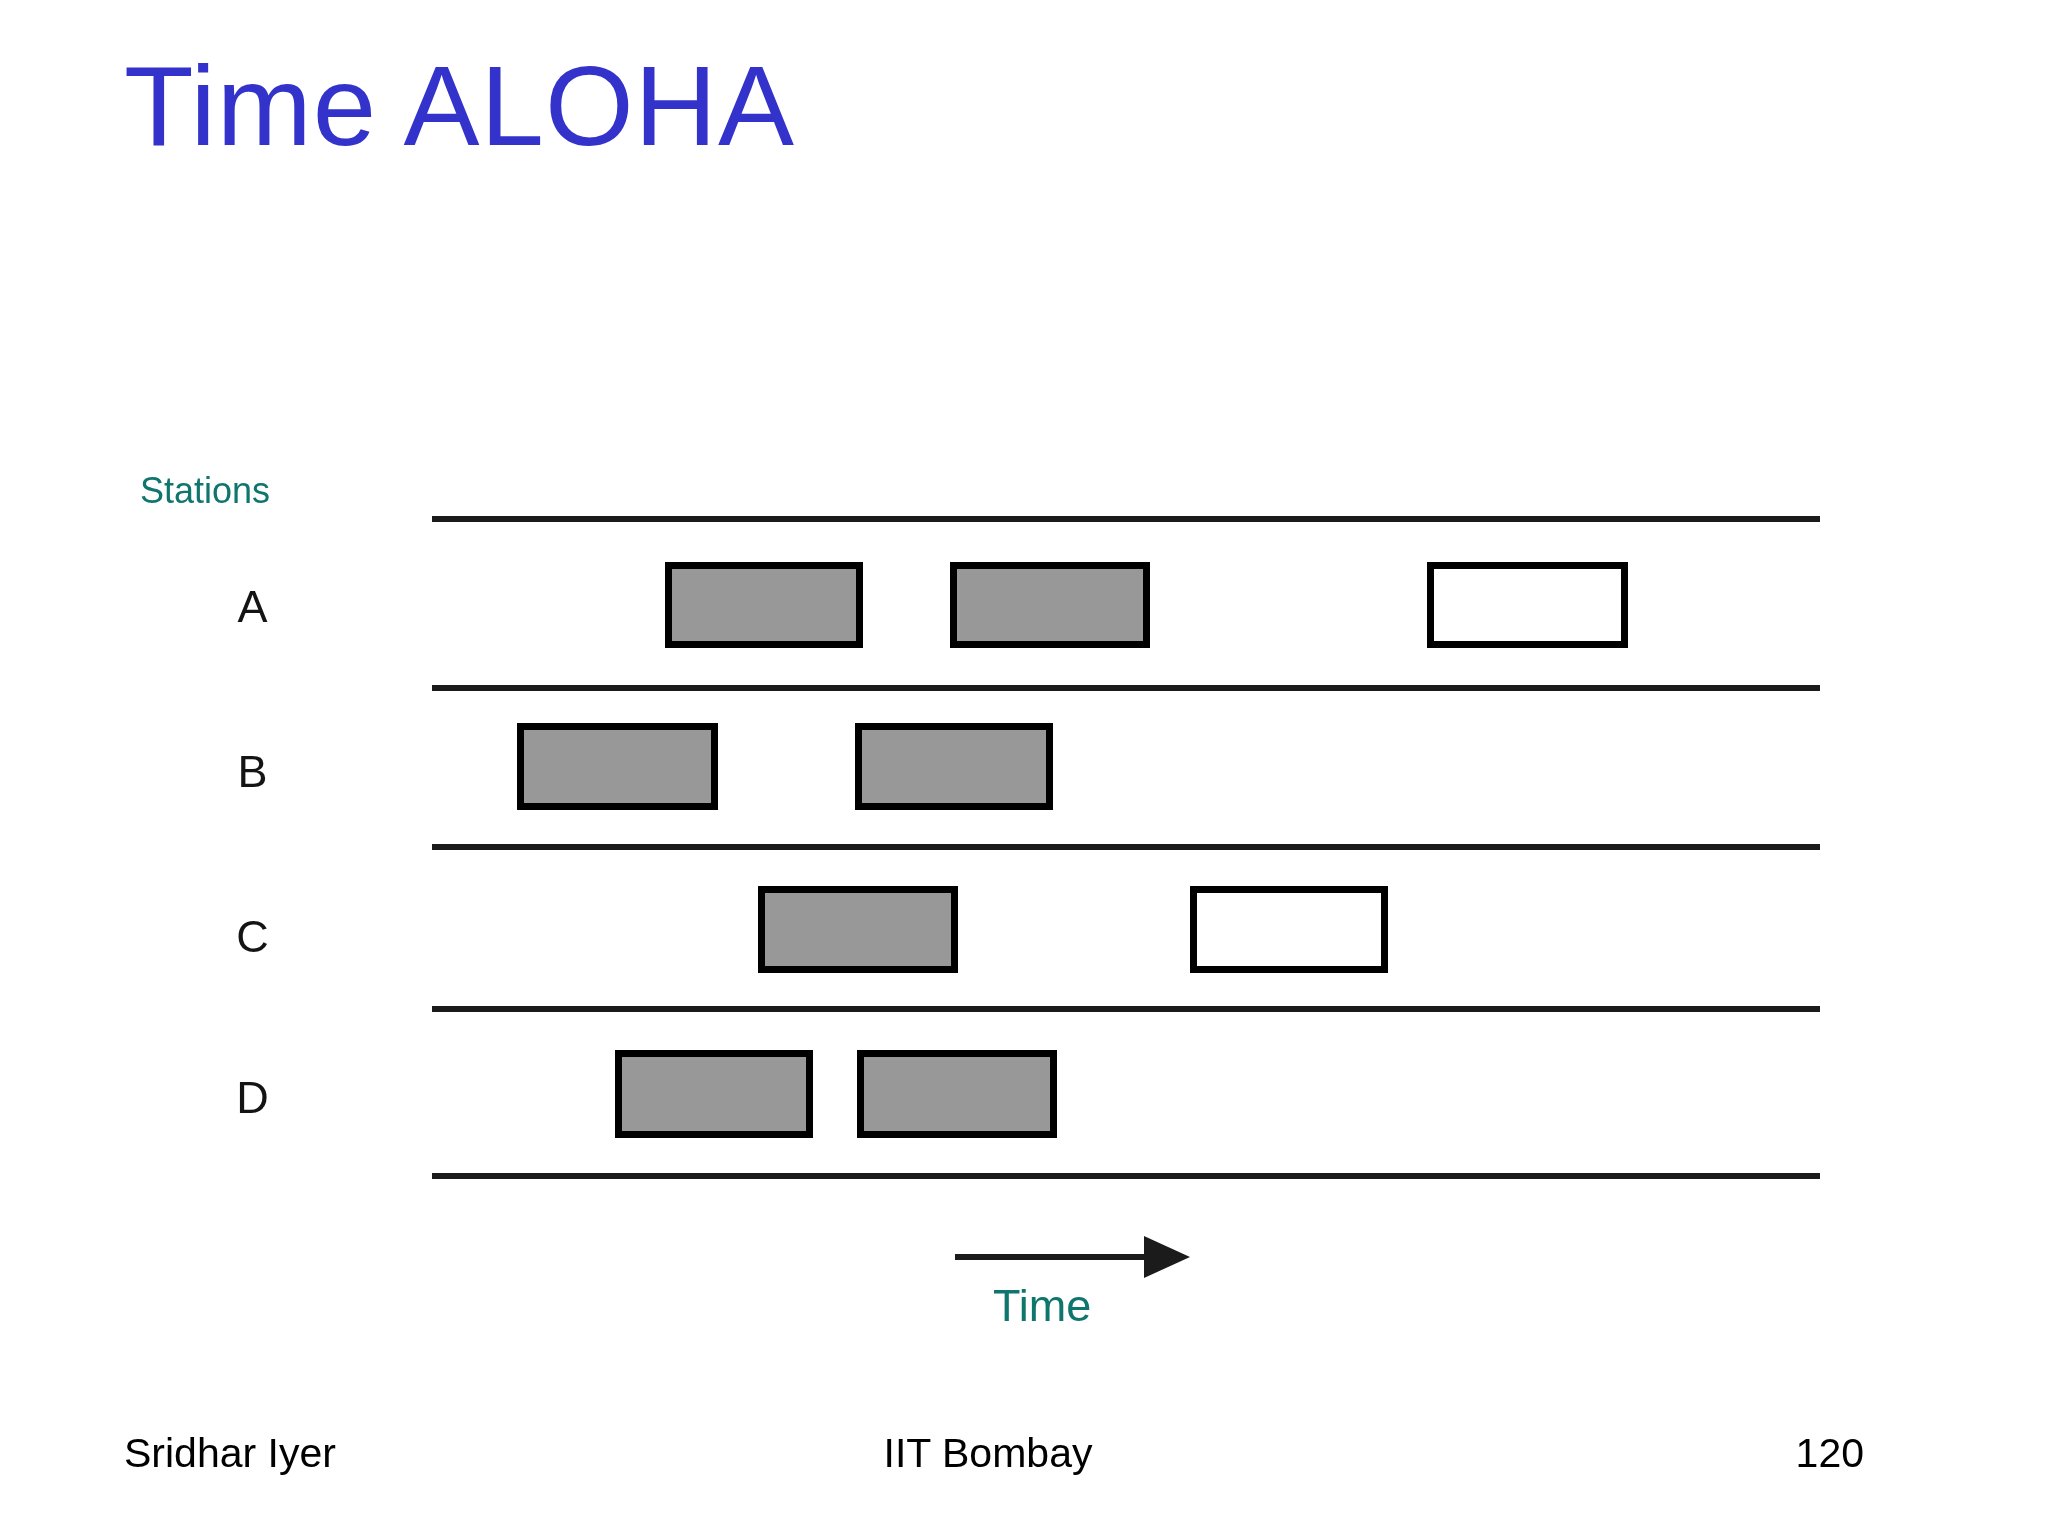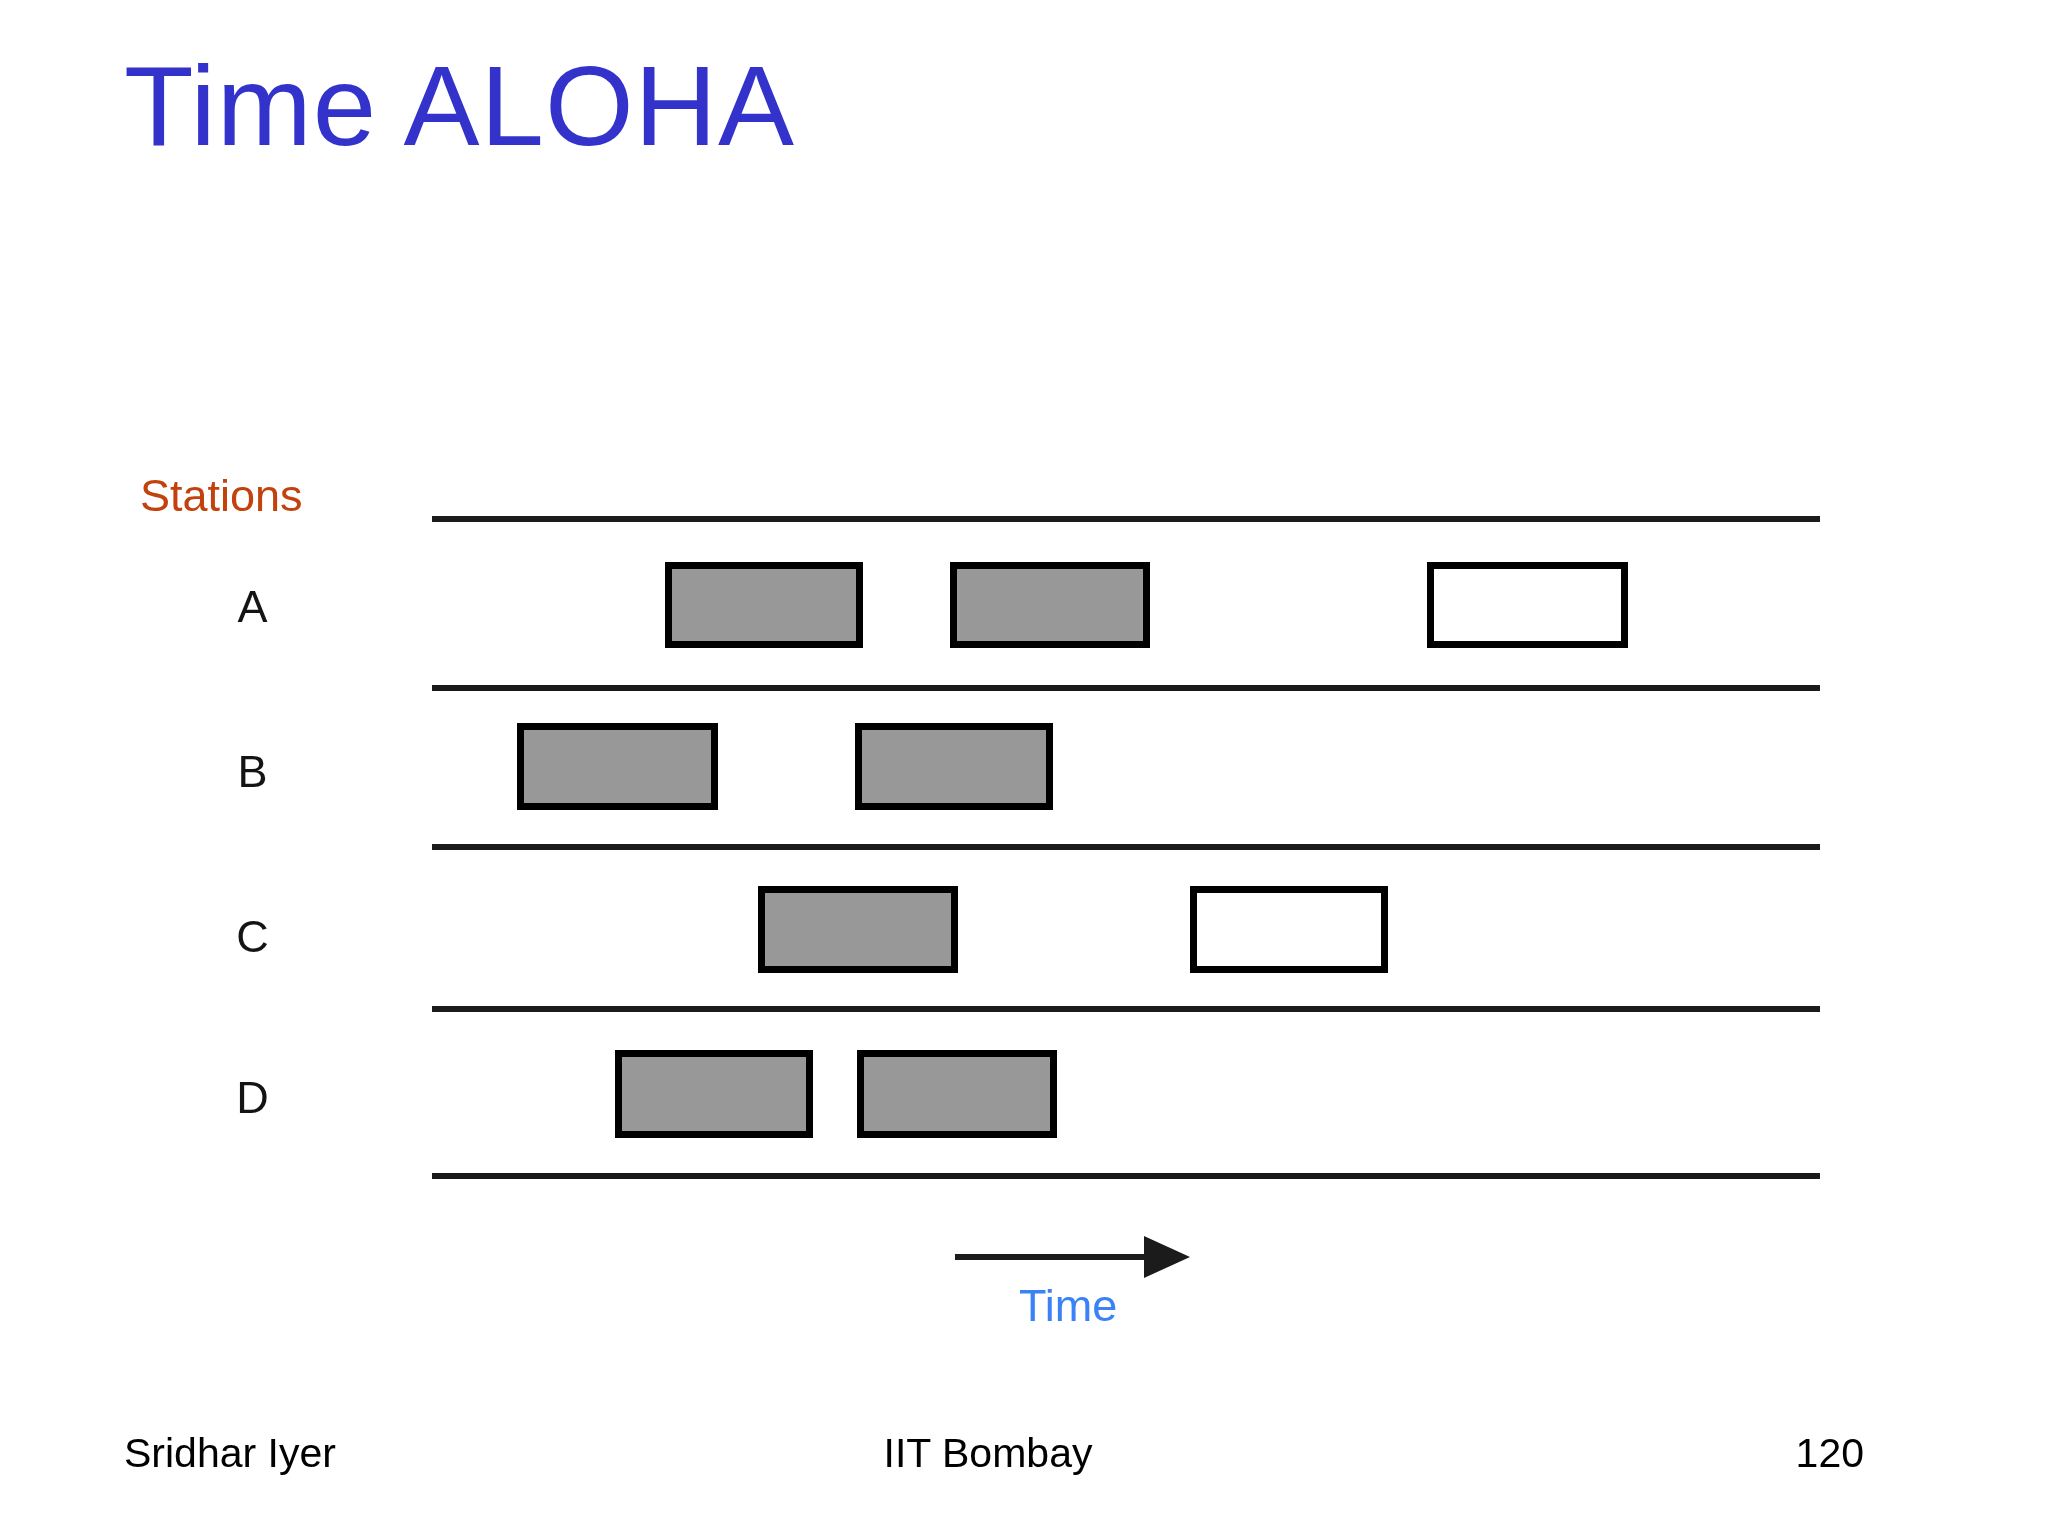--- a/index.html
+++ b/index.html
@@ -10,21 +10,21 @@
     font-family:"Liberation Sans", sans-serif;
     overflow:hidden;
   }
   .title{
     position:absolute;left:124px;top:40px;
     font-size:114px;font-weight:400;letter-spacing:1px;
     color:#3333cc;margin:0;
   }
   .stations-label{
     position:absolute;left:140px;top:470px;
-    font-size:45px;color:#c2410c;
+    font-size:36px;color:#0f766e;
   }
   .station-label{
     position:absolute;left:180px;width:145px;
     text-align:center;font-size:45px;color:#141414;
     line-height:45px;
   }
   .rail{
     position:absolute;height:6px;background:#1b1b1b;
   }
   .frame{
@@ -35,21 +35,21 @@
   .arrow-shaft{
     position:absolute;height:6px;background:#1b1b1b;
   }
   .arrow-head{
     position:absolute;width:0;height:0;
     border-top:21px solid transparent;
     border-bottom:21px solid transparent;
     border-left:46px solid #1b1b1b;
   }
   .time-label{
-    position:absolute;font-size:45px;color:#3b82f6;margin-left:26px;
+    position:absolute;font-size:45px;color:#0f766e;
   }
   .footer{
     position:absolute;left:0;top:1430px;width:2048px;height:60px;
     font-family:Liberation Sans, sans-serif;
     font-size:41px;color:#000000;
   }
   .footer-left{position:absolute;left:124px;top:0;}
   .footer-center{position:absolute;left:0;width:1976px;text-align:center;top:0;}
   .footer-right{position:absolute;right:184px;top:0;}
 </style>

